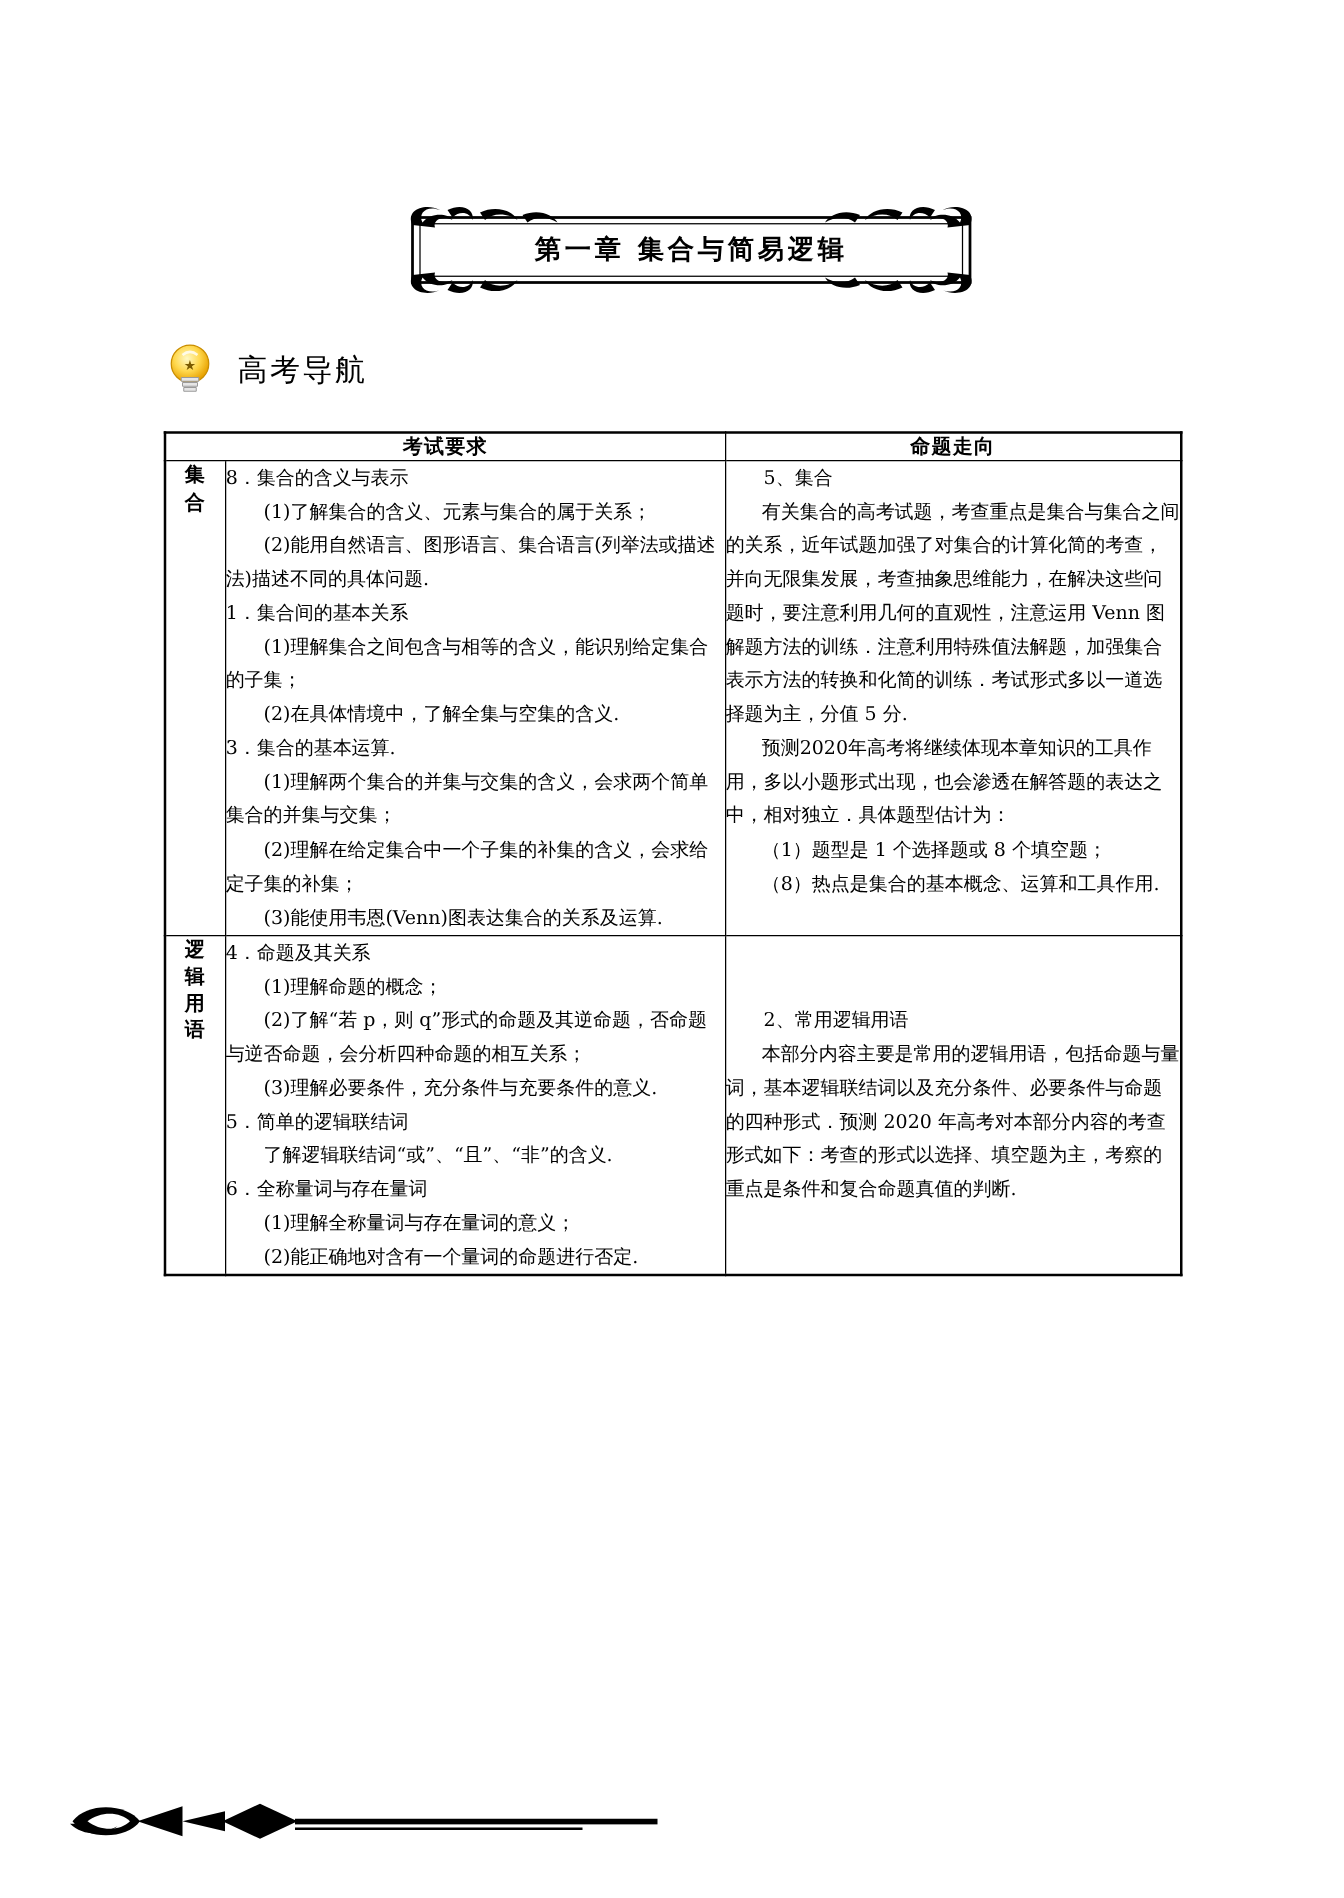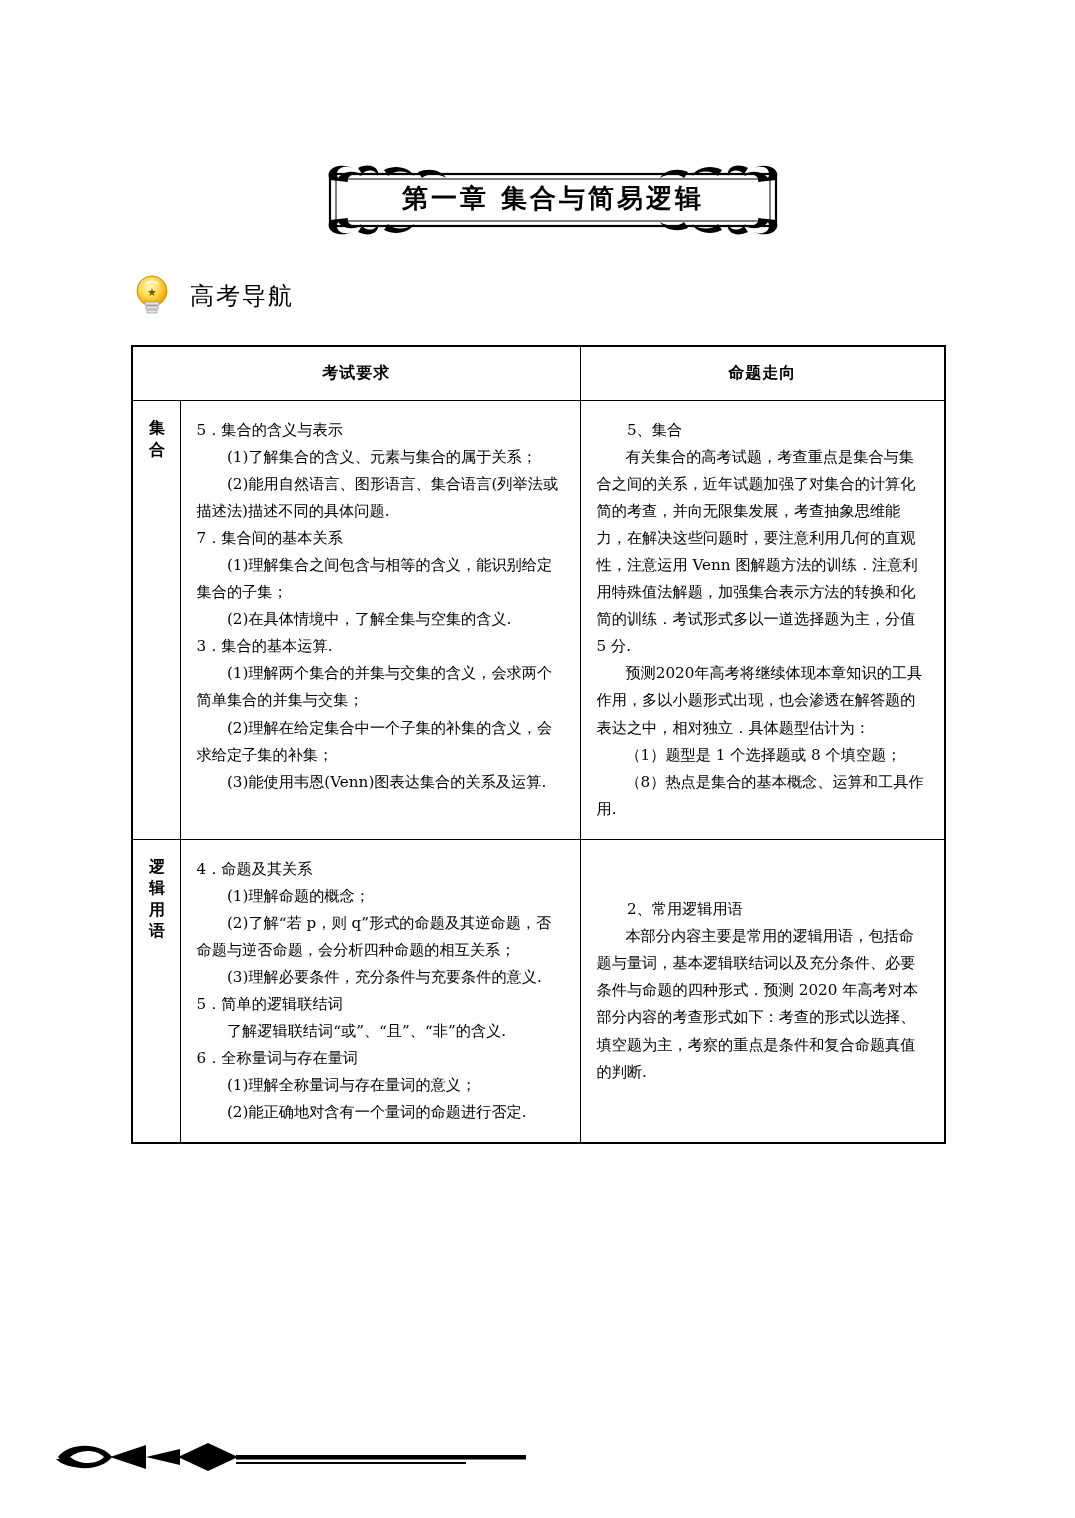--- a/index.html
+++ b/index.html
@@ -33,21 +33,21 @@
   }
   .banner-title {
     position: absolute;
     left: 0;
     top: 0;
     width: 100%;
     height: 100%;
     display: flex;
     align-items: center;
     justify-content: center;
-    font-size: 26px;
+    font-size: 21px;
     font-weight: bold;
     letter-spacing: 3px;
     font-family: "DejaVu Serif", "Liberation Serif", serif;
     padding-bottom: 3px;
     box-sizing: border-box;
   }
 
   
   .section-head {
     position: absolute;
@@ -77,21 +77,21 @@
     width: 815px;
   }
   table.main {
     border-collapse: collapse;
     width: 100%;
     table-layout: fixed;
   }
   table.main td, table.main th {
     border: 1.5px solid #000;
     vertical-align: top;
-    padding: 16px;
+    padding: 0;
   }
   table.main.outer {
     border: 2.5px solid #000;
   }
   .th-cell {
     text-align: center;
     font-size: 16px;
     font-weight: bold;
     letter-spacing: 1px;
     padding: 8px 0 7px 0;
@@ -196,24 +196,24 @@
       </tr>
     </thead>
     <tbody>
 
       <tr>
         <td class="vcat">
           <span>集</span>
           <span>合</span>
         </td>
         <td class="cell-left">
-          <p class="p">5．集合的含义与表示</p>
+          <p class="p">8．集合的含义与表示</p>
           <p class="p ind2">(1)了解集合的含义、元素与集合的属于关系；</p>
           <p class="p ind2">(2)能用自然语言、图形语言、集合语言(列举法或描述法)描述不同的具体问题.</p>
-          <p class="p">7．集合间的基本关系</p>
+          <p class="p">1．集合间的基本关系</p>
           <p class="p ind2">(1)理解集合之间包含与相等的含义，能识别给定集合的子集；</p>
           <p class="p ind2">(2)在具体情境中，了解全集与空集的含义.</p>
           <p class="p">3．集合的基本运算.</p>
           <p class="p ind2">(1)理解两个集合的并集与交集的含义，会求两个简单集合的并集与交集；</p>
           <p class="p ind2">(2)理解在给定集合中一个子集的补集的含义，会求给定子集的补集；</p>
           <p class="p ind2">(3)能使用韦恩(Venn)图表达集合的关系及运算.</p>
         </td>
         <td class="cell-right">
           <p class="p ind2">5、集合</p>
           <p class="p ind1">有关集合的高考试题，考查重点是集合与集合之间的关系，近年试题加强了对集合的计算化简的考查，并向无限集发展，考查抽象思维能力，在解决这些问题时，要注意利用几何的直观性，注意运用 Venn 图解题方法的训练．注意利用特殊值法解题，加强集合表示方法的转换和化简的训练．考试形式多以一道选择题为主，分值 5 分.</p>

